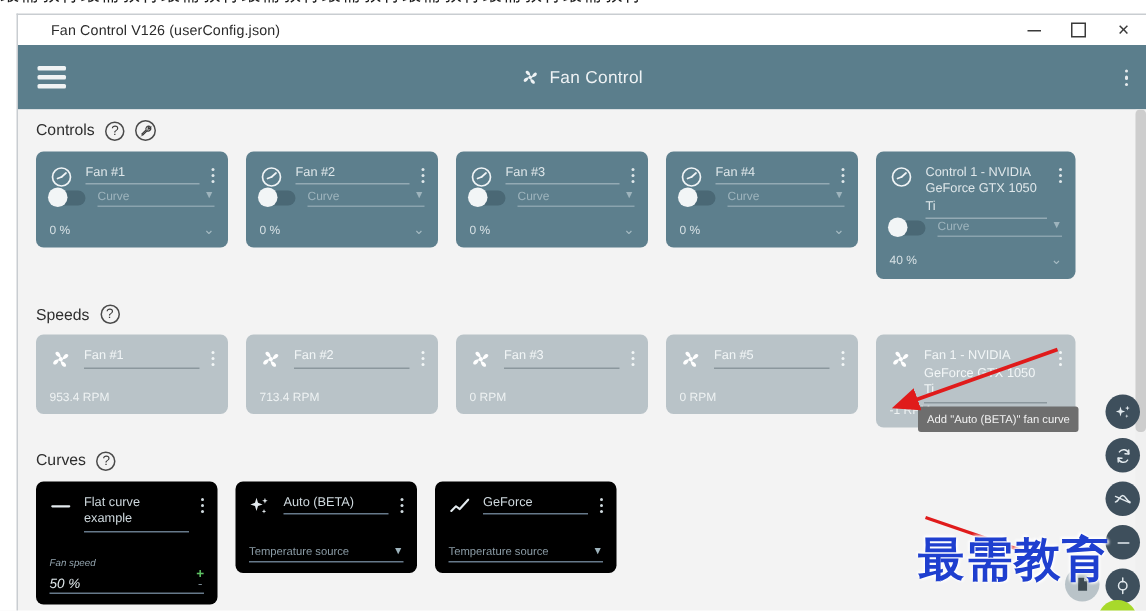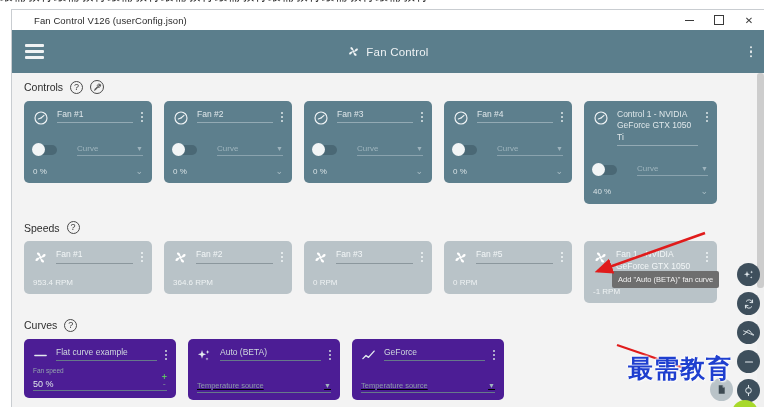--- a/index.html
+++ b/index.html
@@ -124,21 +124,21 @@
   .card-title-wrap { flex: 1 1 auto; min-width: 0; }
   .card-title {
     font-size: 8.5px; color: #dfe7ea; line-height: 1.35;
     border-bottom: 1px solid #93aab4; padding-bottom: 2px;
     white-space: pre-line; word-break: break-word;
   }
   .kebab { display: flex; flex-direction: column; gap: 2px; cursor: pointer; padding-top: 3px;}
   .kebab i { width: 2px; height: 2px; border-radius: 50%; background: #dfe7ea; display:block; }
 
   .card-mid {
-    display: flex; align-items: center; gap: 20px; margin-top: 18px;
+    display: flex; align-items: center; gap: 8px; margin-top: 0;
   }
   .toggle {
     width: 24px; height: 10px; border-radius: 6px; background: #4a6875;
     position: relative; flex: 0 0 auto; cursor: pointer;
   }
   .toggle::after {
     content: ""; position: absolute; left: -1px; top: -2px;
     width: 13px; height: 13px; border-radius: 50%; background: #f2f5f6;
   }
   .combo {
@@ -160,25 +160,25 @@
     width: 128px; background: #b9c3c8; padding: 8px 9px 7px 9px; border-radius: 5px;
   }
   .card-speed.tall { width: 133px; }
   .card-speed .card-title { color: #f2f6f7; border-bottom-color: #8b979d; }
   .card-speed .kebab i { background: #f2f6f7; }
   .rpm { font-size: 8px; color: #eef2f3; margin-top: 13px; }
   .rpm.tall-pos { margin-top: 0; }
 
   
   .card-curve {
-    width: 152px; background: #4c1d95; padding: 8px 9px 7px 9px; border-radius: 5px;
+    width: 121px; background: #000000; padding: 8px 9px 7px 9px; border-radius: 5px;
   }
   .card-curve .card-title { color: #cfd9de; border-bottom-color: #66798a; }
   .card-curve .kebab i { background: #cfd9de; }
-  .curve-body { margin-top: 4px; }
+  .curve-body { margin-top: 17px; font-style: italic; }
   .fanspeed-label { font-size: 6.5px; color: #93a4ae; }
   .fanspeed-row {
     display: flex; align-items: flex-end; justify-content: space-between;
     border-bottom: 1px solid #66798a; padding-bottom: 1px;
   }
   .fanspeed-val { font-size: 9px; color: #dfe7ea; }
   .plusminus { display: flex; flex-direction: column; align-items: center; line-height: .85; }
   .plusminus .p { color: #5ec264; font-size: 9px; font-weight: bold; }
   .plusminus .m { color: #7b8b95; font-size: 9px; }
   .tempsrc-row {
@@ -227,25 +227,24 @@
     background: #cdcdcd; border-radius: 3px;
   }
 
   
   .arrow-svg { position: absolute; left: 0; top: 0; pointer-events: none; z-index: 50; }
 
   
   .watermark {
     position: absolute; left: 612px; top: 352px;
     font-family: "DejaVu Sans", sans-serif;
-    font-size: 25px; color: #1f3fcf; font-weight: bold;
+    font-size: 31px; color: #1f3fcf; font-weight: bold;
     letter-spacing: 1px; z-index: 55;
     text-shadow: 0 0 2px #ffffff, 1px 1px 2px #ffffff, -1px -1px 2px #ffffff;
     white-space: nowrap;
-    margin-left: 16px;
   }
 </style>
 </head>
 <body>
 
 <div class="top-strip">
   <span class="clip">最需教育最需教育最需教育最需教育最需教育最需教育最需教育最需教育</span>
 </div>
 
 <div class="window">
@@ -488,21 +487,21 @@
           </svg>
           <div class="card-title-wrap">
             <div class="card-title">Fan #2</div>
           </div>
           <div class="kebab">
               <i></i>
               <i></i>
               <i></i>
             </div>
         </div>
-        <div class="rpm">364.6 RPM</div>
+        <div class="rpm">713.4 RPM</div>
       </div>
 
       <div class="card-speed">
         <div class="card-head">
           <svg class="gauge-icon" width="15" height="15" viewBox="0 0 24 24">
             <g fill="#ffffff">
               <circle cx="12" cy="12" r="2.3"></circle>
               <path d="M12 10.2c0-3 -1.2-5.4 -3.4-6.2 -1.6-.6 -2.8 1 -2.1 2.5 .8 1.8 2.9 3.2 5.5 3.7z"></path>
               <path d="M13.8 12c3 0 5.4-1.2 6.2-3.4 .6-1.6 -1-2.8 -2.5-2.1 -1.8 .8 -3.2 2.9 -3.7 5.5z"></path>
               <path d="M12 13.8c0 3 1.2 5.4 3.4 6.2 1.6 .6 2.8-1 2.1-2.5 -.8-1.8 -2.9-3.2 -5.5-3.7z"></path>

